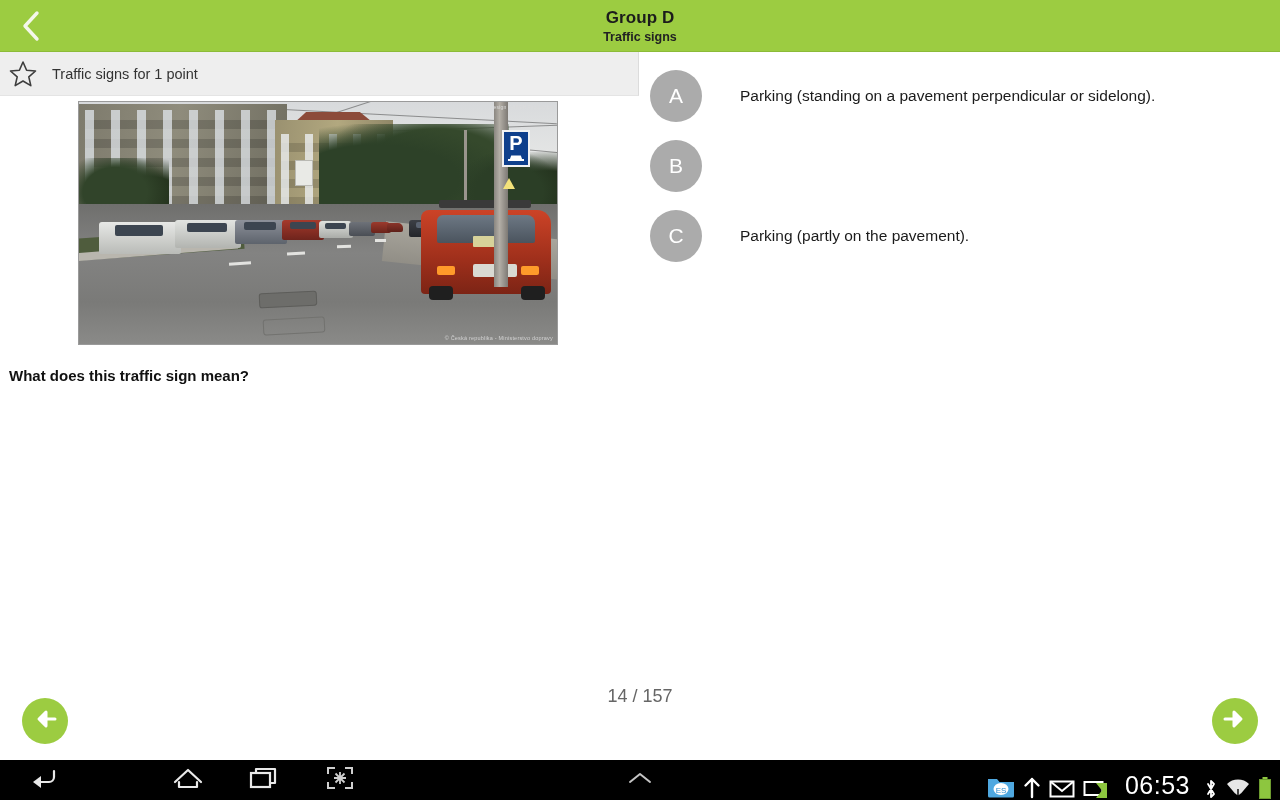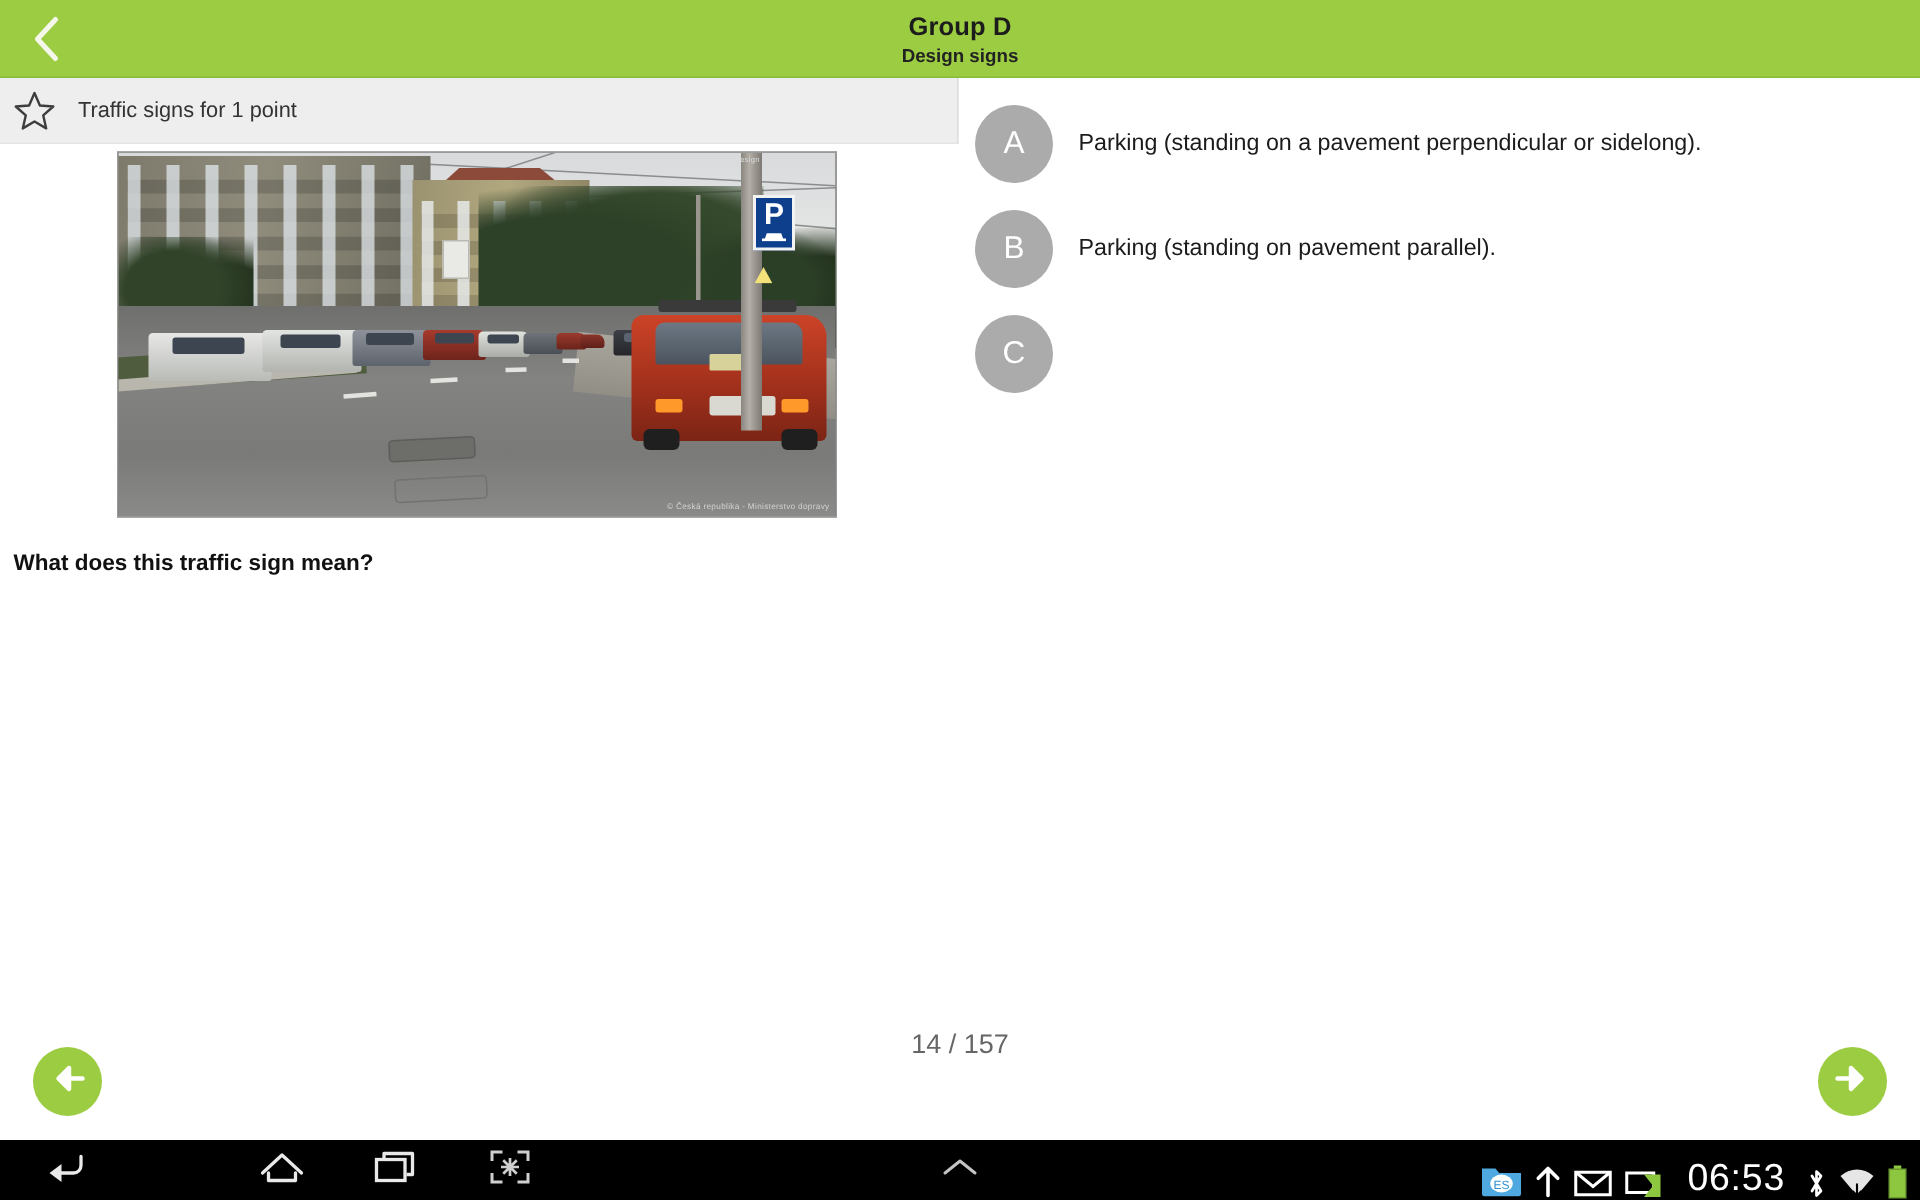--- a/index.html
+++ b/index.html
@@ -210,21 +210,21 @@
     height: 70px; padding-left: 11px;
     cursor: pointer;
   }
   .answer-badge {
     width: 52px; height: 52px; border-radius: 50%;
     background: #ababab; color: #ffffff;
     display: flex; align-items: center; justify-content: center;
     font-size: 21px; flex: 0 0 52px;
   }
   .answer-text {
-    margin-left: 17px;
+    margin-left: 38px;
     font-size: 15.5px; color: #1b1b1b;
   }
 
   
   .footer {
     position: absolute; left: 0; top: 662px;
     width: 1280px; height: 98px;
     background: #ffffff;
     padding-left: 38px;
   }
@@ -272,21 +272,21 @@
   <div class="header">
     <div class="header-back">
       <span>
         <svg width="22" height="34" viewBox="0 0 22 34">
           <polyline points="17,4 5,17 17,30" fill="none" stroke="#f4f7ea" stroke-width="3.4" stroke-linecap="round" stroke-linejoin="round"></polyline>
         </svg>
       </span>
     </div>
     <div class="header-titles">
       <div class="header-title">Group D</div>
-      <div class="header-subtitle">Design signs</div>
+      <div class="header-subtitle">Traffic signs</div>
     </div>
   </div>
 
   <div class="left-pane">
 
     <div class="points-bar">
       <span class="star-icon">
         <svg width="30" height="30" viewBox="0 0 30 30">
           <polygon points="15,3 18.6,11.3 27.5,12 20.8,17.9 22.8,26.6 15,22 7.2,26.6 9.2,17.9 2.5,12 11.4,11.3" fill="none" stroke="#3d3d3d" stroke-width="1.6" stroke-linejoin="round"></polygon>
         </svg>
@@ -374,24 +374,24 @@
     <div class="question">What does this traffic sign mean?</div>
   </div>
 
   <div class="answers">
     <div class="answer-row">
       <div class="answer-badge">A</div>
       <div class="answer-text">Parking (standing on a pavement perpendicular or sidelong).</div>
     </div>
     <div class="answer-row">
       <div class="answer-badge">B</div>
-      <div class="answer-text">Parking (standing on pavement parallel).</div>
     </div>
     <div class="answer-row">
       <div class="answer-badge">C</div>
+      <div class="answer-text">Parking (partly on the pavement).</div>
     </div>
   </div>
 
   <div class="footer">
     <div class="counter">14 / 157</div>
 
     <div class="nav-circle nav-prev">
       <span>
         <svg width="26" height="26" viewBox="0 0 26 26">
           <path d="M23 13 H8 M14 6 L7 13 L14 20 Z" fill="#ffffff" stroke="#ffffff" stroke-width="3" stroke-linecap="round" stroke-linejoin="round"></path>

